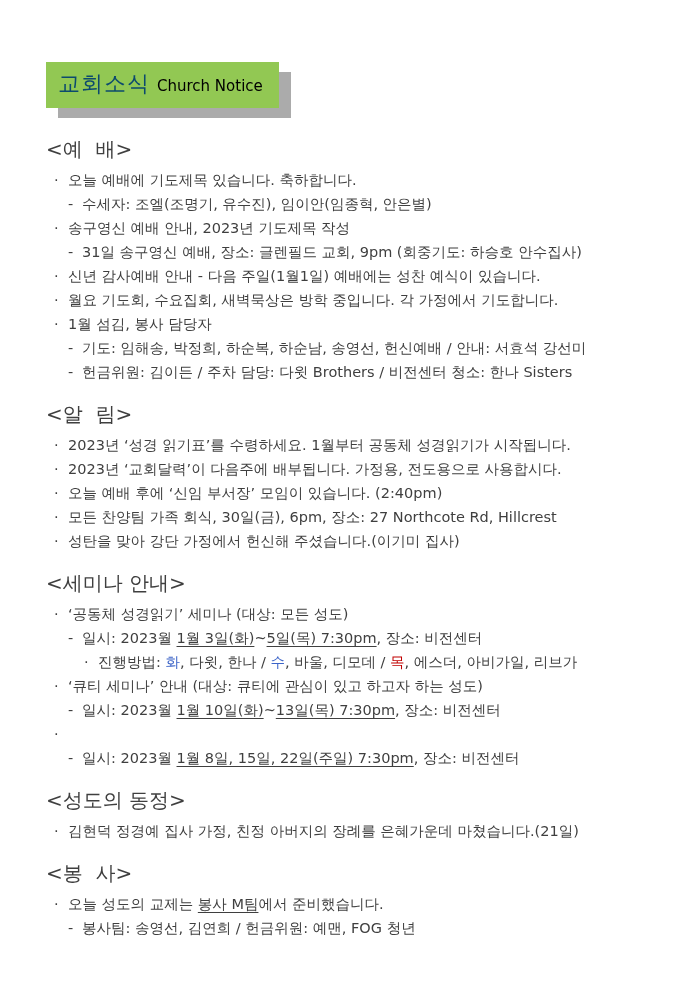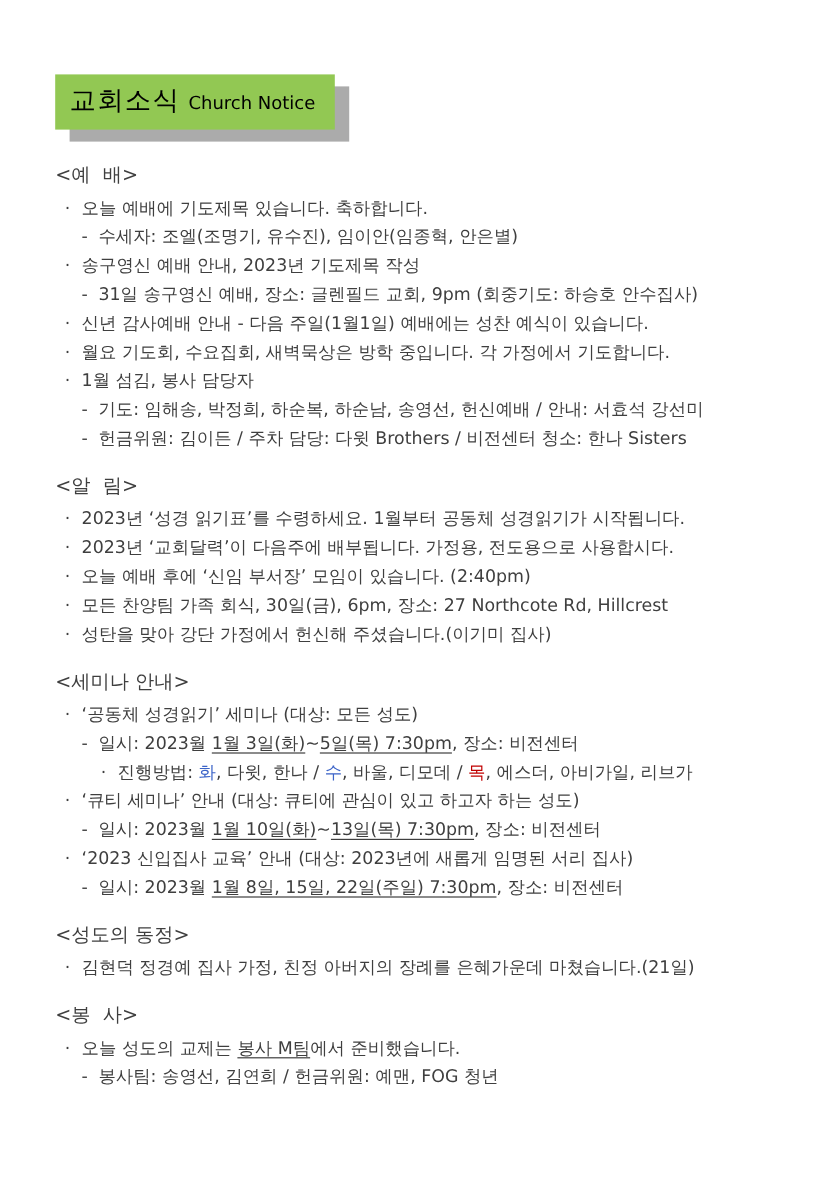--- a/index.html
+++ b/index.html
@@ -22,35 +22,35 @@
 
   
   .header-row{display:flex;align-items:flex-start;margin-bottom:28px;}
   .title-box{
     background:var(--green);
     box-shadow:12px 10px 0 0 var(--shadow);
     padding:7px 16px 9px 12px;
     min-width:230px;
     white-space:nowrap;
   }
-  .title-ko{color:#000000;font-size:22px;letter-spacing:1px;margin-top:40px;}
+  .title-ko{color:#0c4a6e;font-size:22px;letter-spacing:1px;margin-top:40px;}
   .title-en{color:#000000;font-size:15px;margin-left:7px;}
   .welcome{
     color:var(--orange);
     font-size:16px;
     font-weight:bold;
     margin-left:30px;
     margin-top:13px;
     white-space:nowrap;
   }
 
   
   .section{margin-bottom:20px;}
   .section-title{
-    font-size:16px;
+    font-size:20px;
     margin:14px 0 9px 0;
     white-space:pre;
   }
   .line{
     display:flex;
     font-size:14.5px;
     line-height:17px;
     margin-bottom:7px;
   }
   .line .marker{flex:none;width:14px;}
@@ -152,21 +152,20 @@
         <div class="line indent-1">
           <span class="marker">·</span>
           <span class="content"><span>‘큐티 세미나’ 안내 (대상: 큐티에 관심이 있고 하고자 하는 성도)</span></span>
         </div>
         <div class="line indent-2">
           <span class="marker">-</span>
           <span class="content"><span>일시: 2023월 </span><span class="seg-u">1월 10일(화)</span><span>~</span><span class="seg-u">13일(목) 7:30pm</span><span>, 장소: 비전센터</span></span>
         </div>
         <div class="line indent-1">
           <span class="marker">·</span>
-          <span class="content"><span>‘2023 신입집사 교육’ 안내 (대상: 2023년에 새롭게 임명된 서리 집사)</span></span>
         </div>
         <div class="line indent-2">
           <span class="marker">-</span>
           <span class="content"><span>일시: 2023월 </span><span class="seg-u">1월 8일, 15일, 22일(주일) 7:30pm</span><span>, 장소: 비전센터</span></span>
         </div>
       </div>
       <div class="section">
         <div class="section-title">&lt;성도의 동정&gt;</div>
         <div class="line indent-1">
           <span class="marker">·</span>

